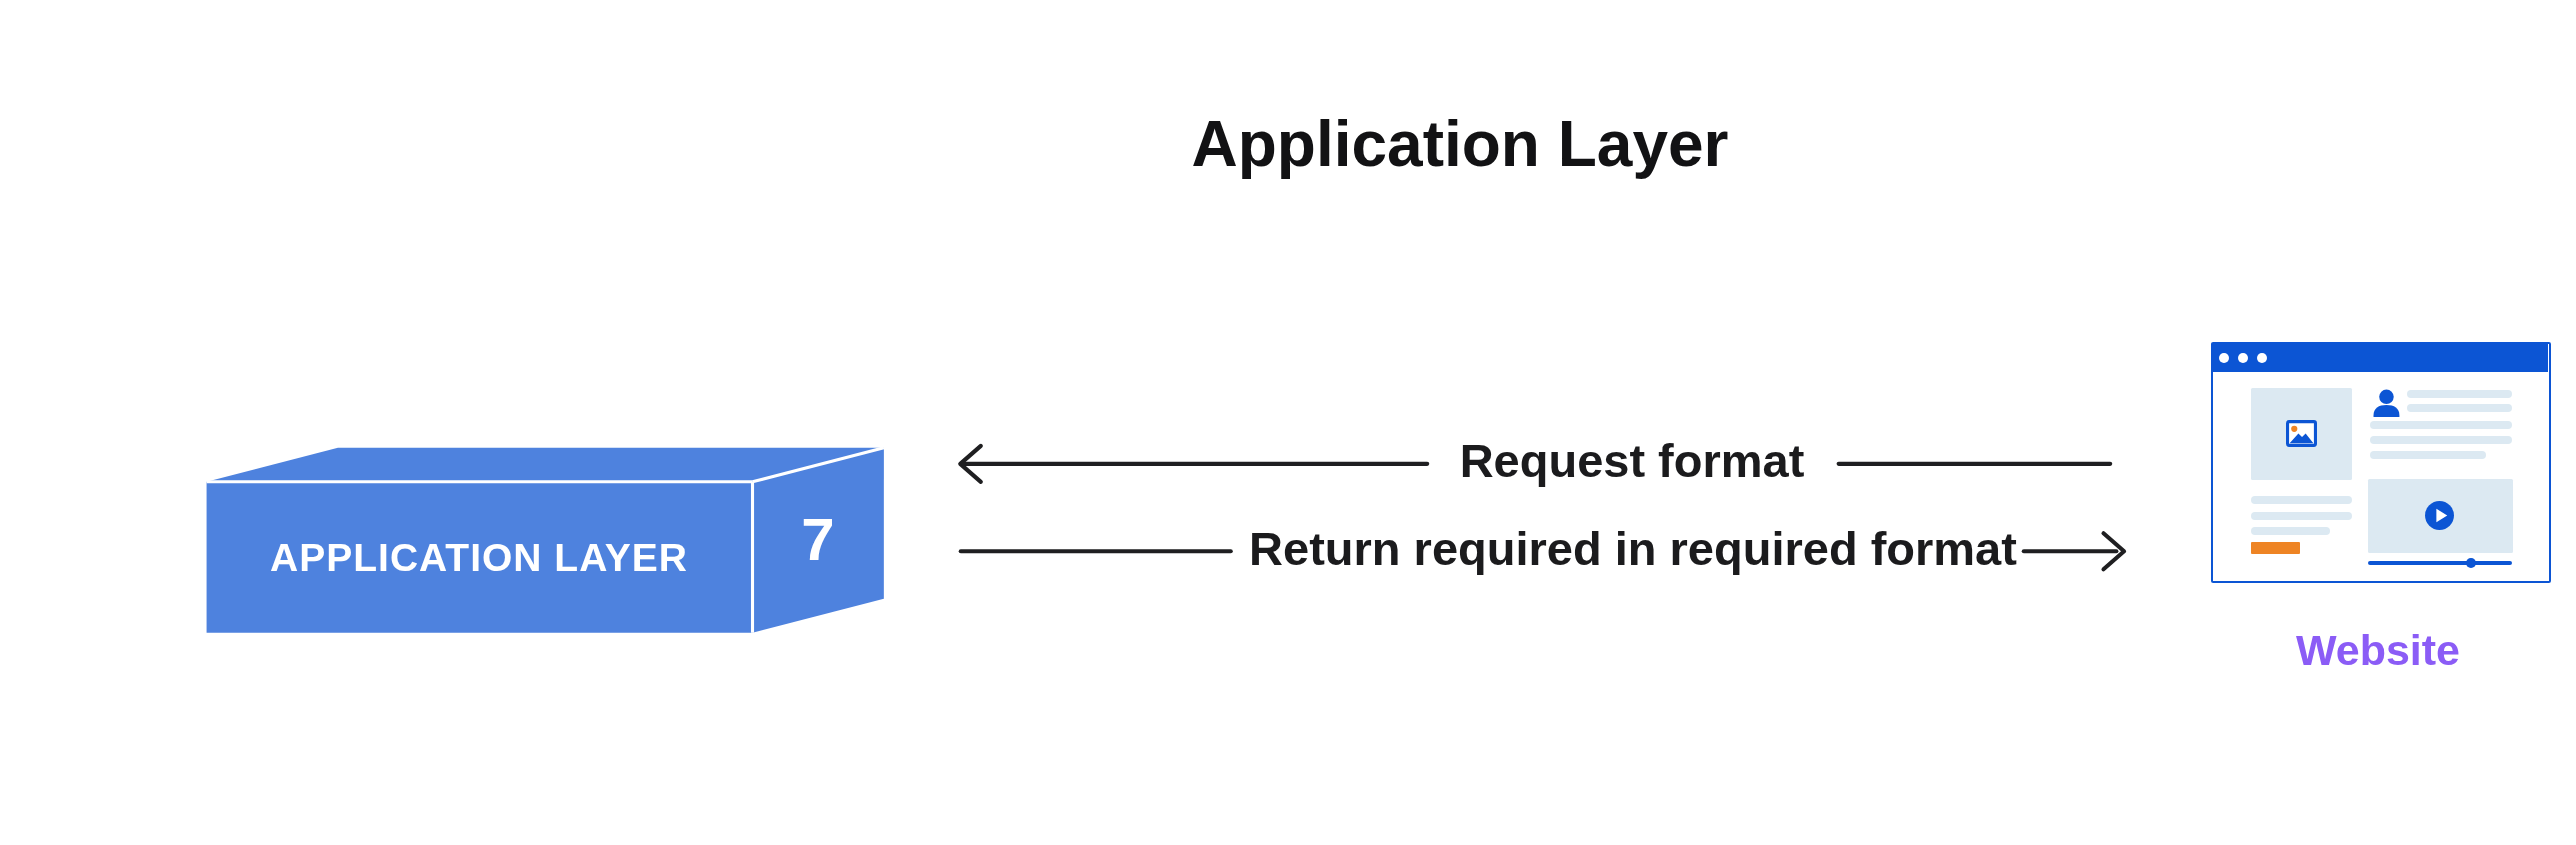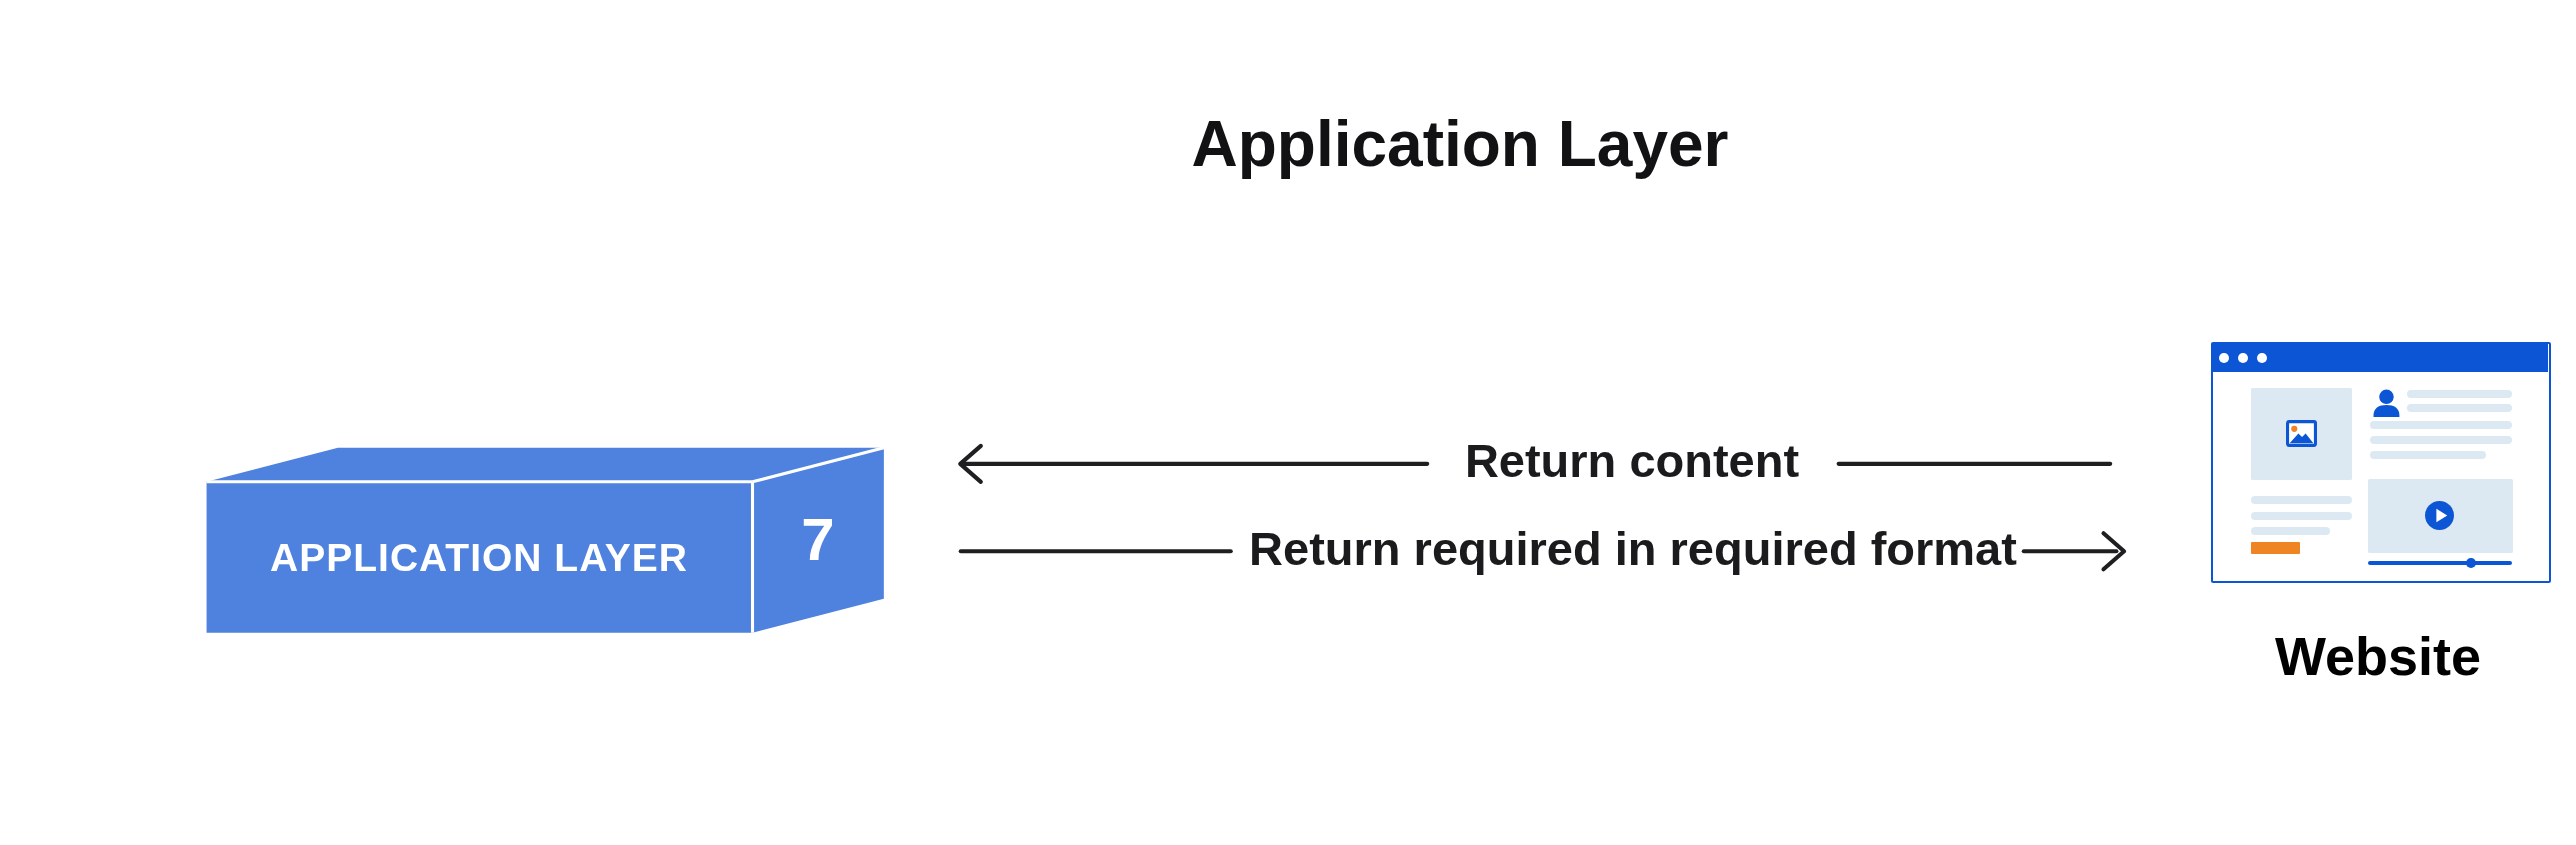--- a/index.html
+++ b/index.html
@@ -116,23 +116,23 @@
     position: absolute; left: 253px; top: 214px;
     width: 9.8px; height: 9.8px;
     border-radius: 50%;
     background: #0c55d4;
   }
 
   .website-caption {
     position: absolute;
     left: 2378px; top: 628px;
     transform: translateX(-50%);
-    font-size: 54px;
-    font-weight: 700;
-    color: #000000;
+    font-size: 43px;
+    font-weight: 700;
+    color: #8b5cf6;
     line-height: 1.05;
     white-space: nowrap;
   }
 </style>
 </head>
 <body>
 
 <div class="canvas">
 
   <div class="page-title">Application Layer</div>
@@ -153,21 +153,21 @@
   <svg class="arrows-svg" width="1195" height="144" viewBox="0 0 2320 280">
     <g stroke="#1f1f21" stroke-width="8" stroke-linecap="round" stroke-linejoin="round" fill="none">
       <polyline points="62,25 22,60 62,95"></polyline>
       <line x1="27" y1="60" x2="930" y2="60"></line>
       <line x1="1730" y1="60" x2="2258" y2="60"></line>
       <line x1="23" y1="230" x2="548" y2="230"></line>
       <line x1="2090" y1="230" x2="2270" y2="230"></line>
       <polyline points="2245,195 2285,230 2245,265"></polyline>
     </g>
   </svg>
-  <div class="arrow-label request">Return content</div>
+  <div class="arrow-label request">Request format</div>
   <div class="arrow-label return">Return required in required format</div>
 
   <div class="browser">
     <div class="browser-bar">
       <span class="browser-dot d1"></span>
       <span class="browser-dot d2"></span>
       <span class="browser-dot d3"></span>
     </div>
 
     <div class="placeholder img-box"></div>

